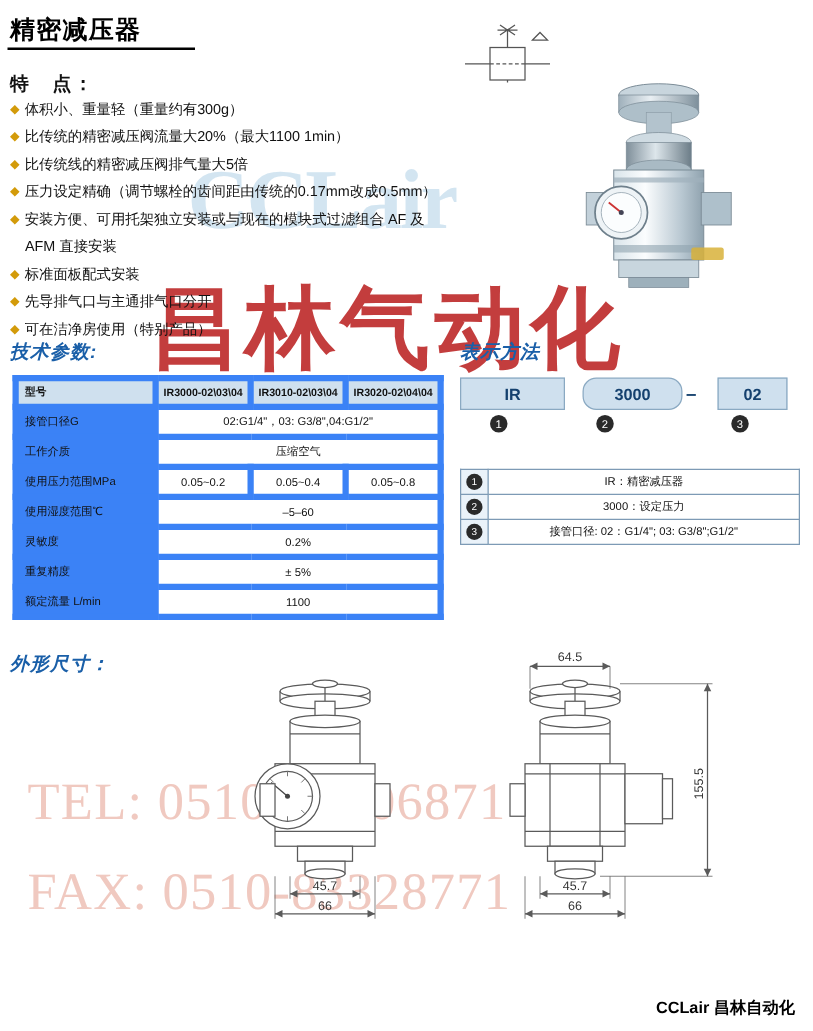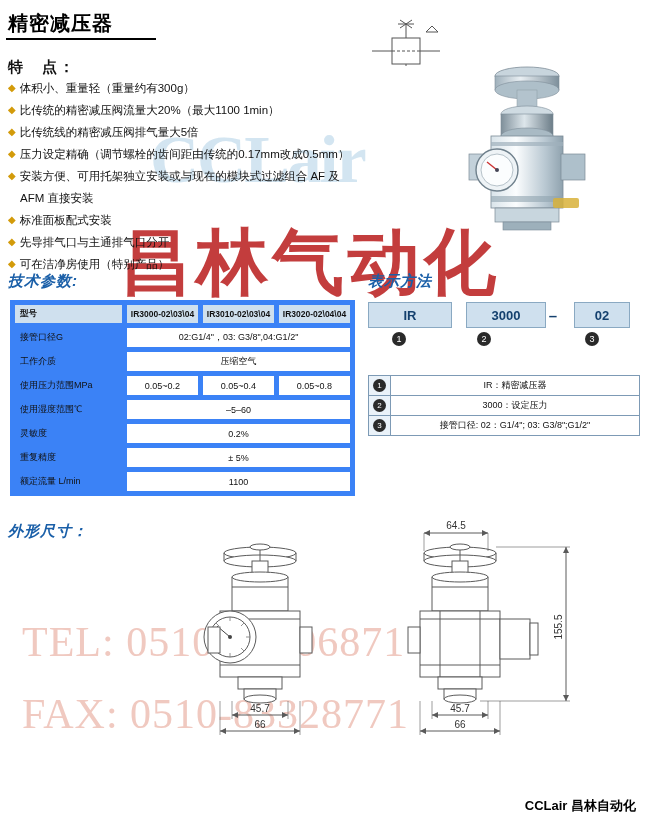--- a/index.html
+++ b/index.html
@@ -104,21 +104,21 @@
     position:absolute; left:368px; top:300px;
     width:272px; height:30px;
     display:flex; align-items:center;
   }
   .code-box {
     background:#cfe0ee; border:1px solid #8aa9c2;
     height:26px; display:flex; align-items:center; justify-content:center;
     font-size:13px; font-weight:bold; color:#14406e;
   }
   .cb1 { width:84px; }
-  .cb2 { width:80px; margin-left:14px; }
+  .cb2 { width:80px; margin-left:14px;border-radius:11px; }
   .cb3 { width:56px; margin-left:14px; }
   .dash { width:14px; text-align:center; font-size:15px; color:#14406e; font-weight:bold; }
 
   .num-row { position:absolute; left:368px; top:332px; width:272px; height:18px; }
   .numc {
     position:absolute; width:14px; height:14px; border-radius:50%;
     background:#2a2a2a; color:#fff; font-size:9px;
     display:flex; align-items:center; justify-content:center;
   }
 

